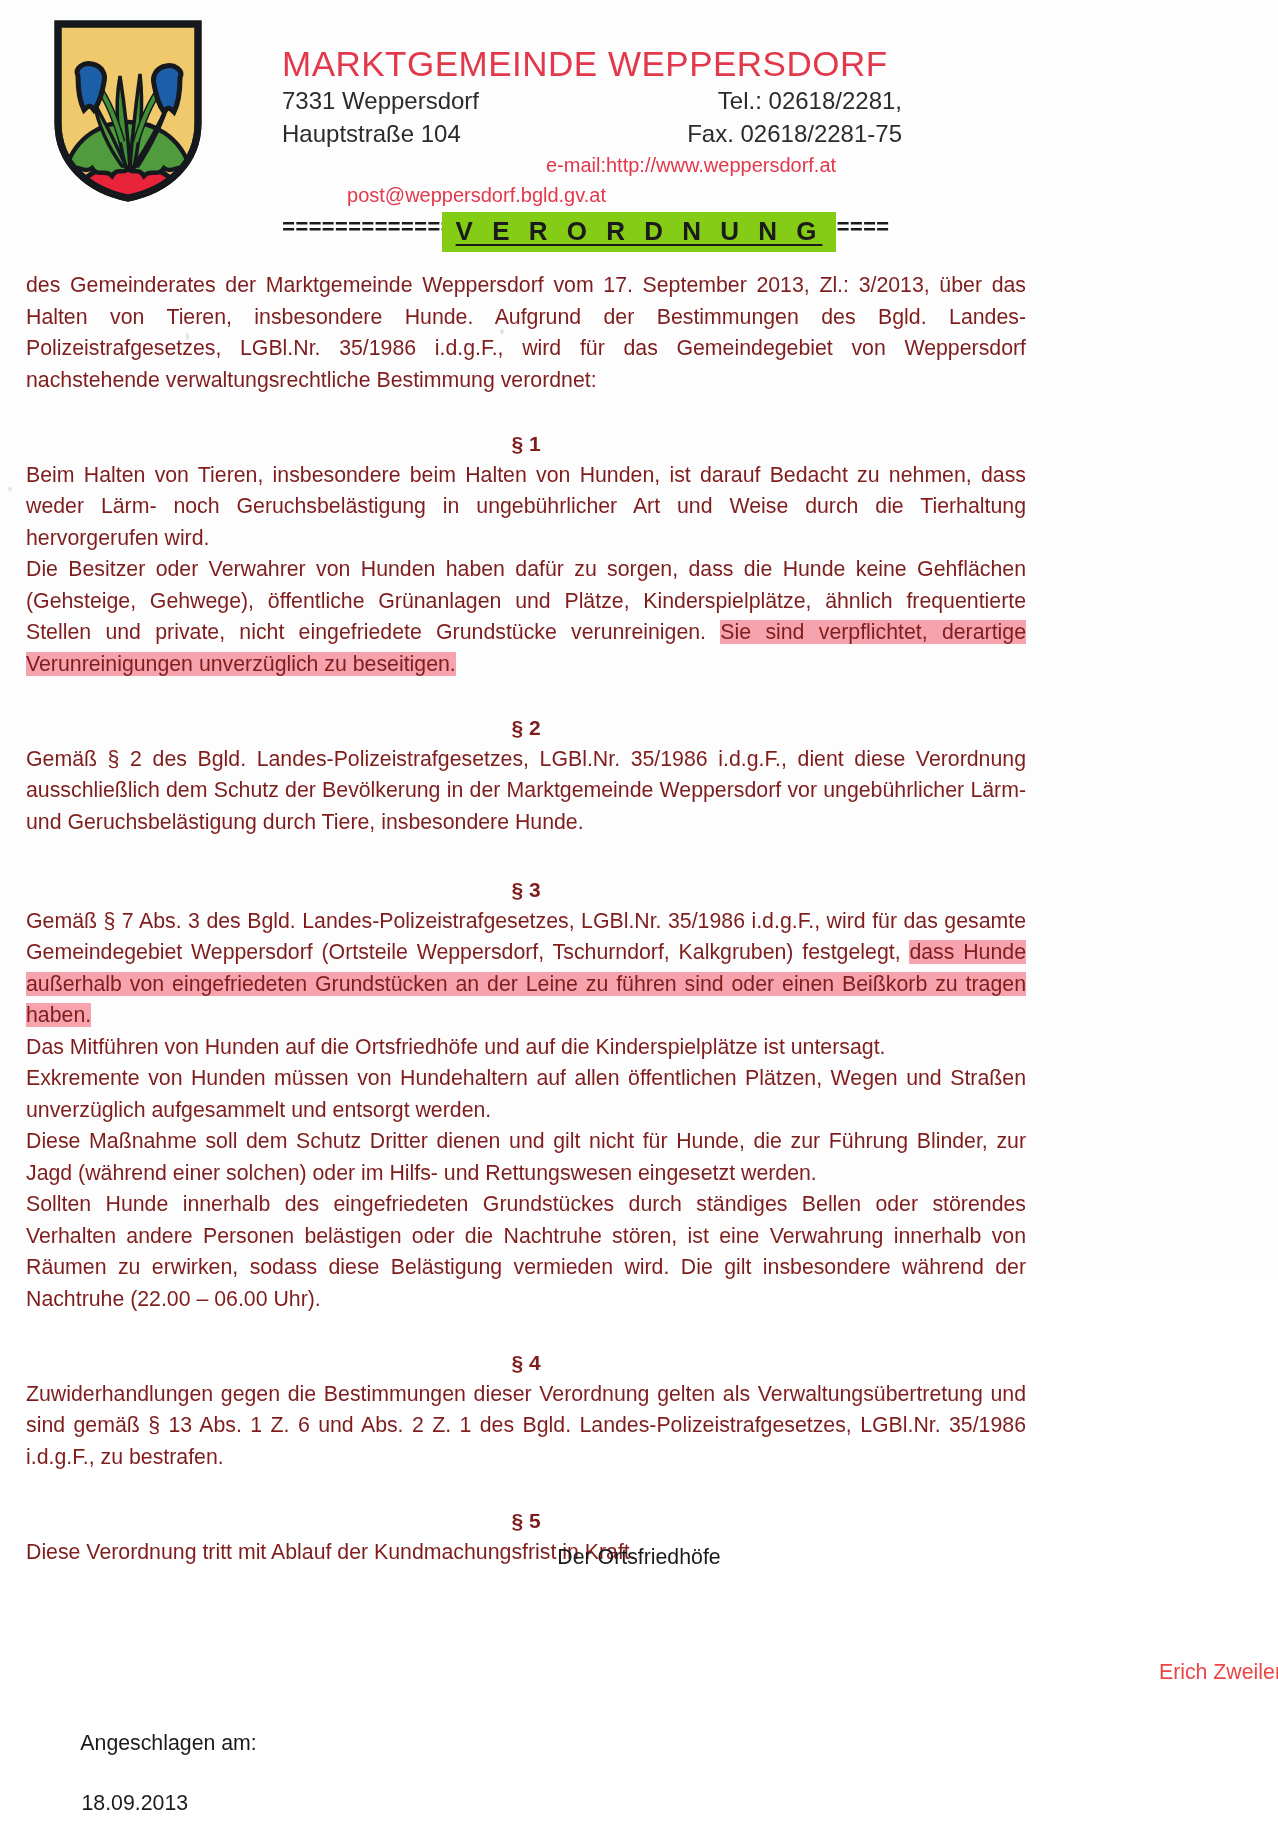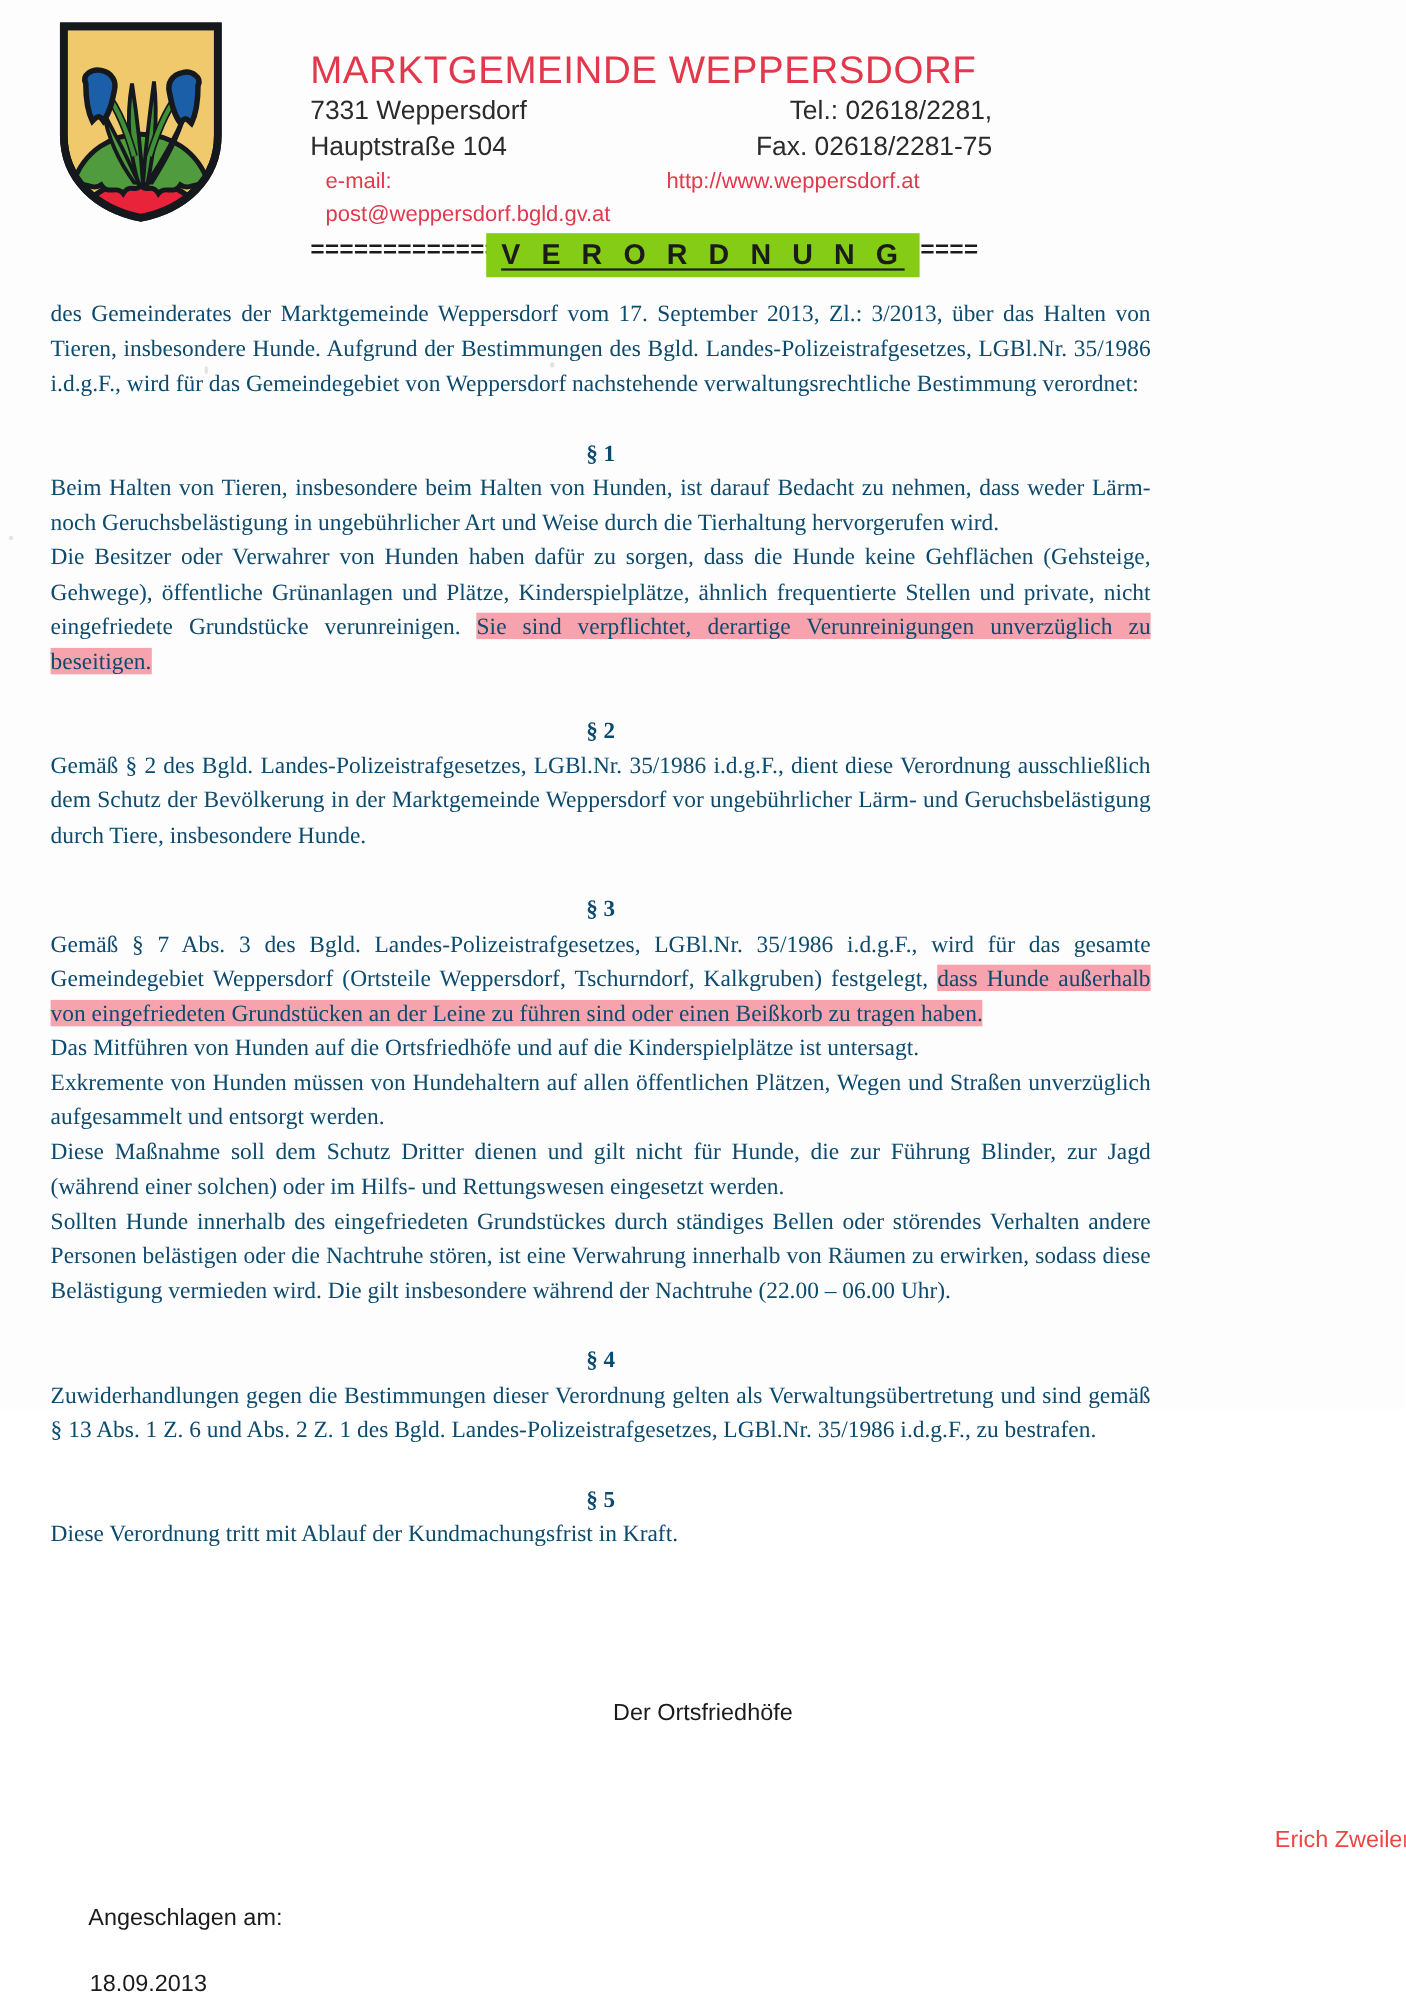--- a/index.html
+++ b/index.html
@@ -57,21 +57,21 @@
     white-space: nowrap;
   }
 
   .contact-row {
     display: flex;
     justify-content: space-between;
     font-size: 24px;
     line-height: 33px;
     color: #2b2b2b;
   }
-  .contact-row .left { text-align: left; }
+  .contact-row .left { text-align: right; }
   .contact-row .right { text-align: right; min-width: 300px; }
 
   .contact-row.web {
     font-size: 20px;
     line-height: 30px;
     color: #e2384b;
     padding-left: 14px;
     padding-right: 6px;
   }
   .contact-row.web .right { min-width: 290px; text-align: left; }
@@ -105,27 +105,26 @@
     letter-spacing: 6px;
     padding: 4px 14px 5px 14px;
     text-decoration: underline;
     text-underline-offset: 4px;
     text-align: center;
   }
 
   
   .body {
     position: absolute;
-    left: 46px;
+    left: 26px;
     top: 270px;
     width: 1000px;
     font-size: 21.3px;
     line-height: 31.5px;
-    color: #0c4a6e;
-    font-family: Liberation Serif, serif;
+    color: #7f1d1d;
   }
 
   p.just {
     margin: 0;
     text-align: justify;
     text-justify: inter-word;
   }
   p.left {
     margin: 0;
     text-align: left;

